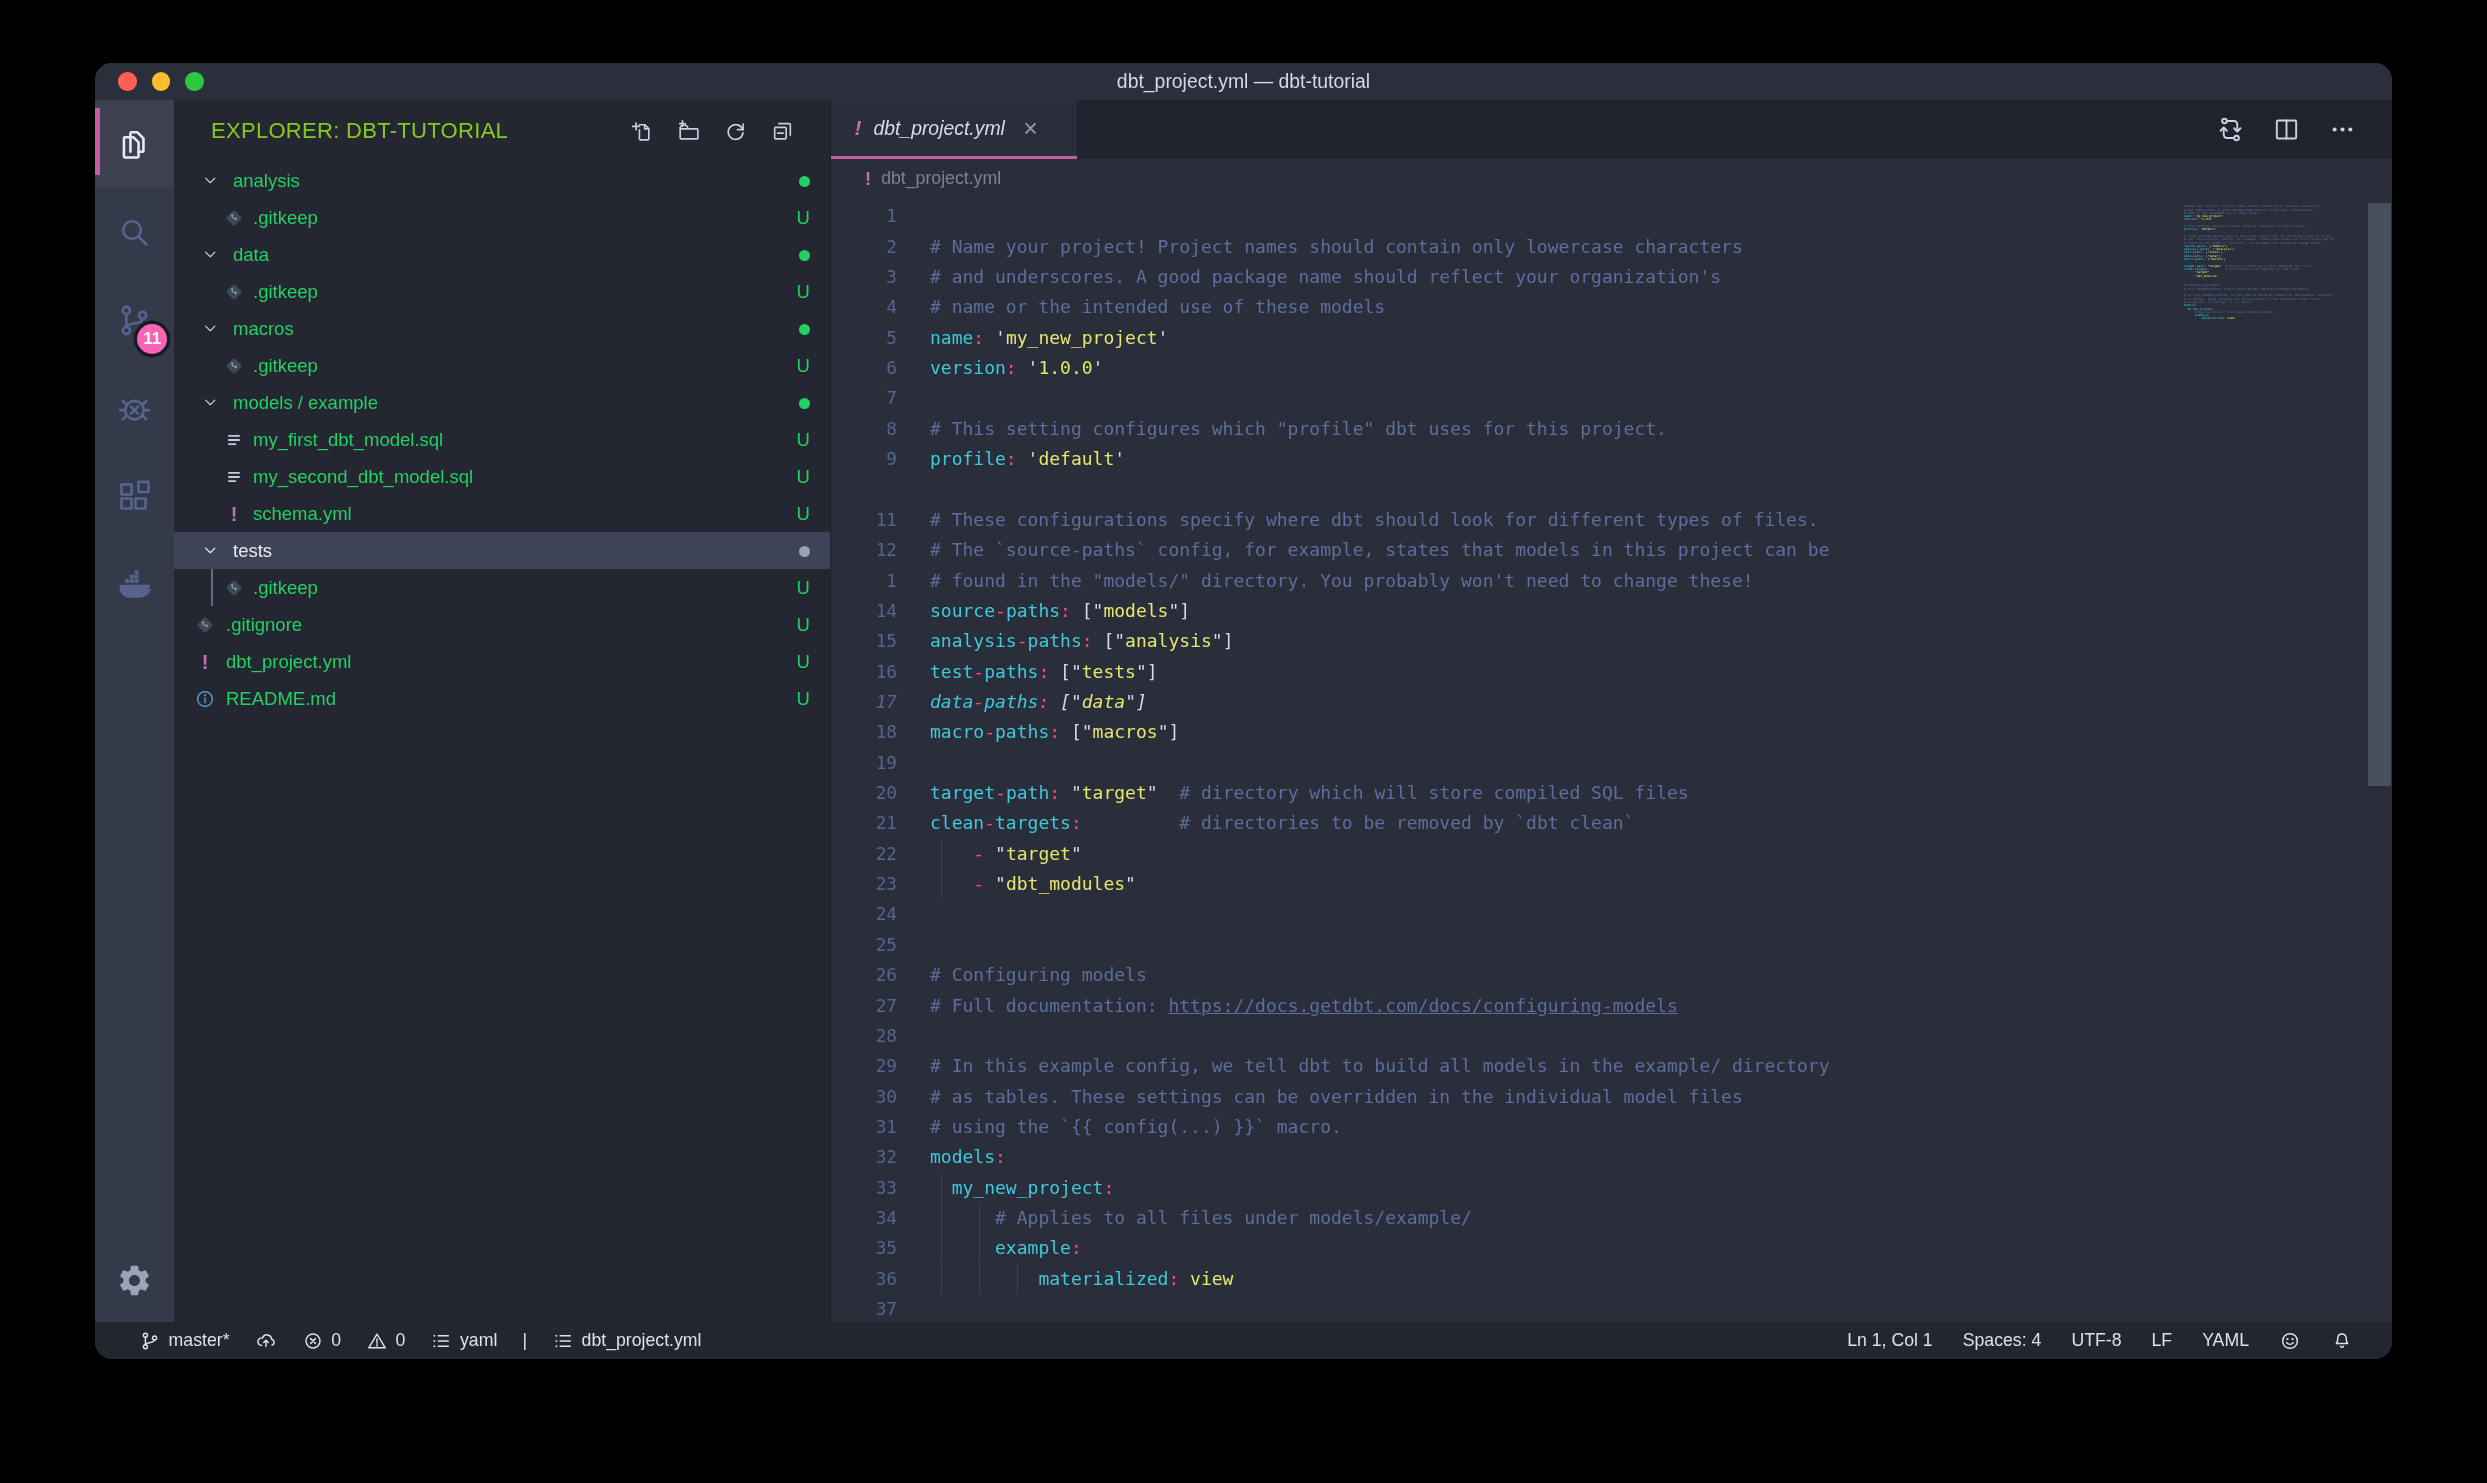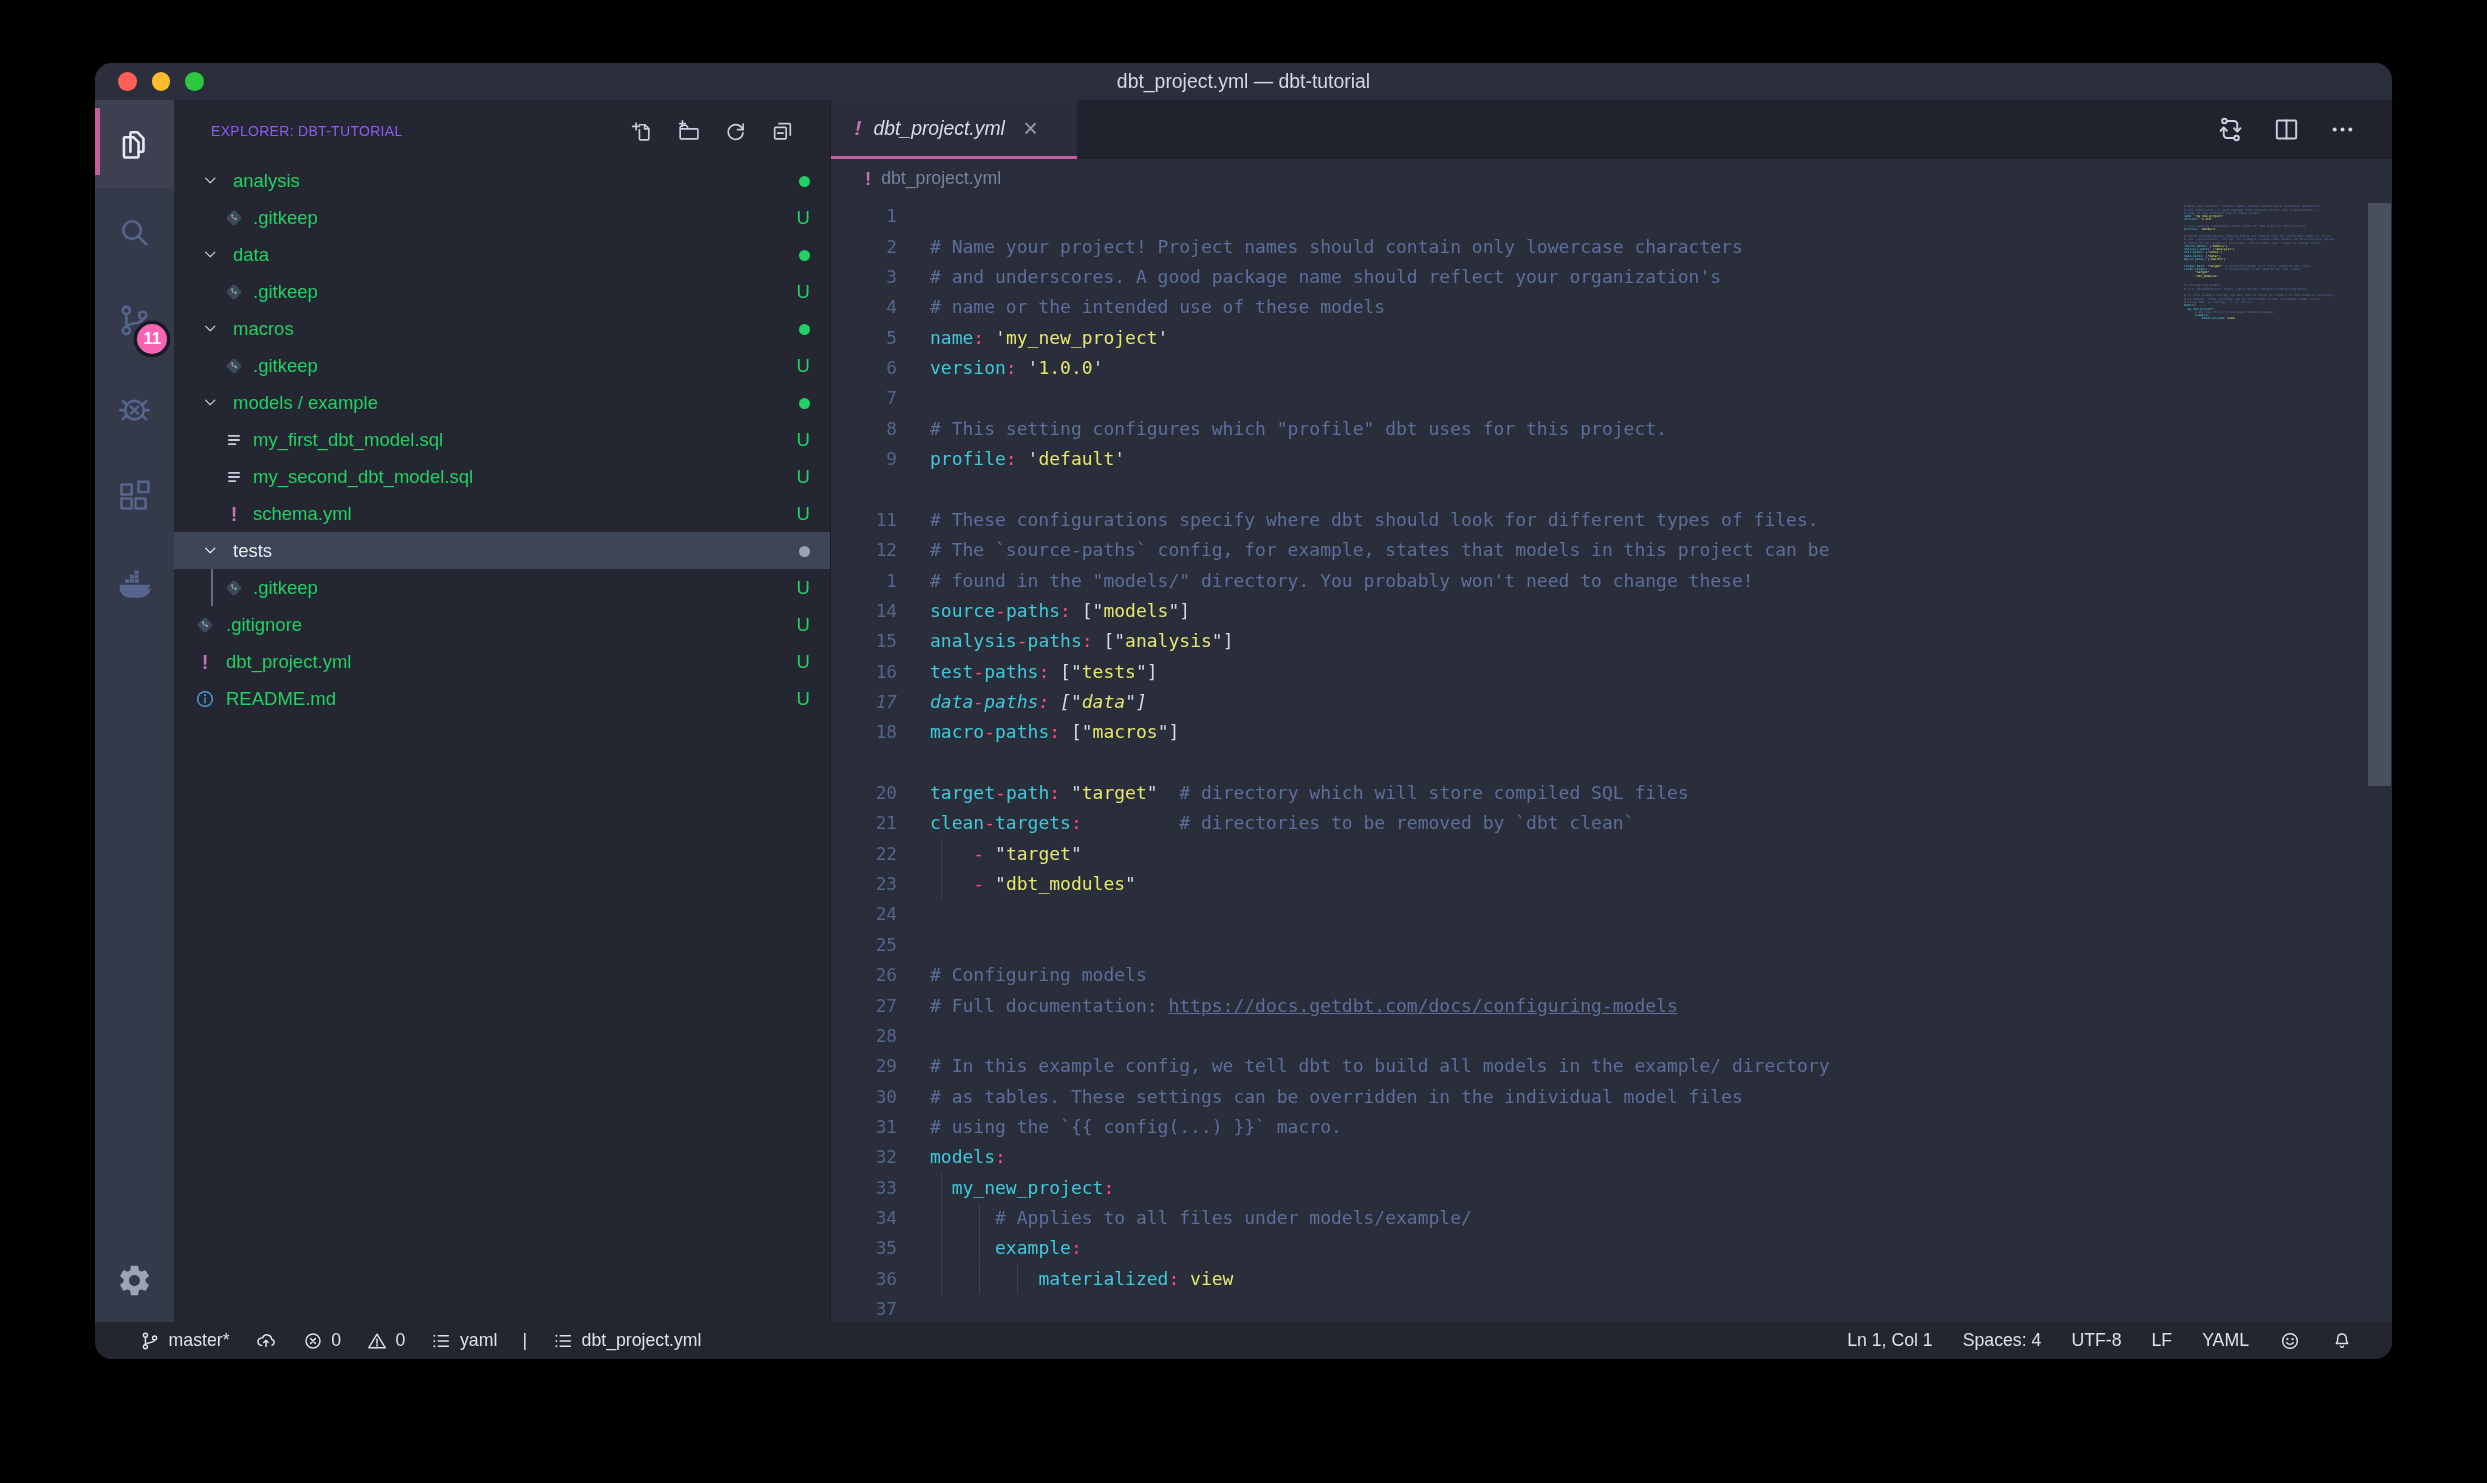--- a/index.html
+++ b/index.html
@@ -22,21 +22,21 @@
   .ab-item.active{color:#e7eaf1;background:rgba(255,255,255,.035);}
   .ab-ind{position:absolute;left:0;top:7.6px;bottom:12.6px;width:5px;background:var(--accent_pink);}
   .ab-badge{position:absolute;right:6.7px;bottom:10px;min-width:30px;height:30px;border-radius:15px;
             background:var(--badge_pink);color:#fff;font-size:17px;font-weight:bold;
             display:flex;align-items:center;justify-content:center;box-shadow:0 0 0 3.4px rgba(18,21,28,.85);}
   .ab-gear{position:absolute;bottom:0;left:0;width:79px;height:83px;display:flex;
            align-items:center;justify-content:center;color:#9ba3b6;}
   
   .sidebar{width:656px;flex:none;background:var(--sidebar_bg);position:relative;border-right:0.8px solid #1d2029;}
   .sb-header{display:flex;align-items:center;height:62px;padding-left:37px;}
-  .sb-title{font-size:14px;color:#8b5cf6;letter-spacing:0.3px;}
+  .sb-title{font-size:22px;color:#84cc16;letter-spacing:0.3px;}
   .sb-actions{margin-left:auto;margin-right:35px;display:flex;gap:22px;color:#c9cedb;}
   .tree{position:absolute;top:62px;left:0;right:0;}
   .row{height:37px;position:relative;font-size:18.5px;color:var(--git_green);}
   .row.selected{background:var(--selected_row);color:#e9ebf1;}
   .row .chev{position:absolute;left:27px;top:9.3px;width:18.5px;height:18.5px;color:#c6cbd5;}
   .row.selected .chev{color:#eceef3;}
   .row .ficon{position:absolute;top:7.6px;width:22px;height:22px;}
   .row .rlabel{position:absolute;top:0;line-height:37px;white-space:nowrap;}
   .badge-u{position:absolute;right:15px;top:0;width:23.6px;line-height:37px;text-align:center;
            color:var(--git_green);font-size:18.5px;}
@@ -423,20 +423,21 @@
           <div class="cline" style="top: 216px;"><span class="num">8</span><span class="txt"><span class="seg-cm"># This setting configures which "profile" dbt uses for this project.</span></span></div>
           <div class="cline" style="top: 246px;"><span class="num">9</span><span class="txt"><span class="seg-key">profile</span><span class="seg-pnc">:</span><span class="seg-def"> </span><span class="seg-wht">'</span><span class="seg-str">default</span><span class="seg-wht">'</span></span></div>
           <div class="cline" style="top: 307px;"><span class="num">11</span><span class="txt"><span class="seg-cm"># These configurations specify where dbt should look for different types of files.</span></span></div>
           <div class="cline" style="top: 337px;"><span class="num">12</span><span class="txt"><span class="seg-cm"># The `source-paths` config, for example, states that models in this project can be</span></span></div>
           <div class="cline" style="top: 368px;"><span class="num">1</span><span class="txt"><span class="seg-cm"># found in the "models/" directory. You probably won't need to change these!</span></span></div>
           <div class="cline" style="top: 398px;"><span class="num">14</span><span class="txt"><span class="seg-key">source</span><span class="seg-pnc">-</span><span class="seg-key">paths</span><span class="seg-pnc">:</span><span class="seg-def"> </span><span class="seg-wht">["</span><span class="seg-str">models</span><span class="seg-wht">"]</span></span></div>
           <div class="cline" style="top: 428px;"><span class="num">15</span><span class="txt"><span class="seg-key">analysis</span><span class="seg-pnc">-</span><span class="seg-key">paths</span><span class="seg-pnc">:</span><span class="seg-def"> </span><span class="seg-wht">["</span><span class="seg-str">analysis</span><span class="seg-wht">"]</span></span></div>
           <div class="cline" style="top: 459px;"><span class="num">16</span><span class="txt"><span class="seg-key">test</span><span class="seg-pnc">-</span><span class="seg-key">paths</span><span class="seg-pnc">:</span><span class="seg-def"> </span><span class="seg-wht">["</span><span class="seg-str">tests</span><span class="seg-wht">"]</span></span></div>
           <div class="cline" style="top: 489px; font-style: italic;"><span class="num">17</span><span class="txt"><span class="seg-key">data</span><span class="seg-pnc">-</span><span class="seg-key">paths</span><span class="seg-pnc">:</span><span class="seg-def"> </span><span class="seg-wht">["</span><span class="seg-str">data</span><span class="seg-wht">"]</span></span></div>
           <div class="cline" style="top: 519px;"><span class="num">18</span><span class="txt"><span class="seg-key">macro</span><span class="seg-pnc">-</span><span class="seg-key">paths</span><span class="seg-pnc">:</span><span class="seg-def"> </span><span class="seg-wht">["</span><span class="seg-str">macros</span><span class="seg-wht">"]</span></span></div>
+          <div class="cline" style="top: 550px;"><span class="num">19</span><span class="txt"></span></div>
           <div class="cline" style="top: 580px;"><span class="num">20</span><span class="txt"><span class="seg-key">target</span><span class="seg-pnc">-</span><span class="seg-key">path</span><span class="seg-pnc">:</span><span class="seg-def"> </span><span class="seg-wht">"</span><span class="seg-str">target</span><span class="seg-wht">"</span><span class="seg-cm">  # directory which will store compiled SQL files</span></span></div>
           <div class="cline" style="top: 610px;"><span class="num">21</span><span class="txt"><span class="seg-key">clean</span><span class="seg-pnc">-</span><span class="seg-key">targets</span><span class="seg-pnc">:</span><span class="seg-def">         </span><span class="seg-cm"># directories to be removed by `dbt clean`</span></span></div>
           <div class="cline" style="top: 641px;"><span class="num">22</span><span class="guide" style="left: calc(1ch + 99px);"></span><span class="txt"><span class="seg-def">    </span><span class="seg-pnc">- </span><span class="seg-wht">"</span><span class="seg-str">target</span><span class="seg-wht">"</span></span></div>
           <div class="cline" style="top: 671px;"><span class="num">23</span><span class="guide" style="left: calc(1ch + 99px);"></span><span class="txt"><span class="seg-def">    </span><span class="seg-pnc">- </span><span class="seg-wht">"</span><span class="seg-str">dbt_modules</span><span class="seg-wht">"</span></span></div>
           <div class="cline" style="top: 701px;"><span class="num">24</span><span class="txt"></span></div>
           <div class="cline" style="top: 732px;"><span class="num">25</span><span class="txt"></span></div>
           <div class="cline" style="top: 762px;"><span class="num">26</span><span class="txt"><span class="seg-cm"># Configuring models</span></span></div>
           <div class="cline" style="top: 793px;"><span class="num">27</span><span class="txt"><span class="seg-cm"># Full documentation: </span><span class="seg-lnk">https://docs.getdbt.com/docs/configuring-models</span></span></div>
           <div class="cline" style="top: 823px; text-decoration: underline;"><span class="num">28</span><span class="txt"></span></div>
           <div class="cline" style="top: 853px;"><span class="num">29</span><span class="txt"><span class="seg-cm"># In this example config, we tell dbt to build all models in the example/ directory</span></span></div>

